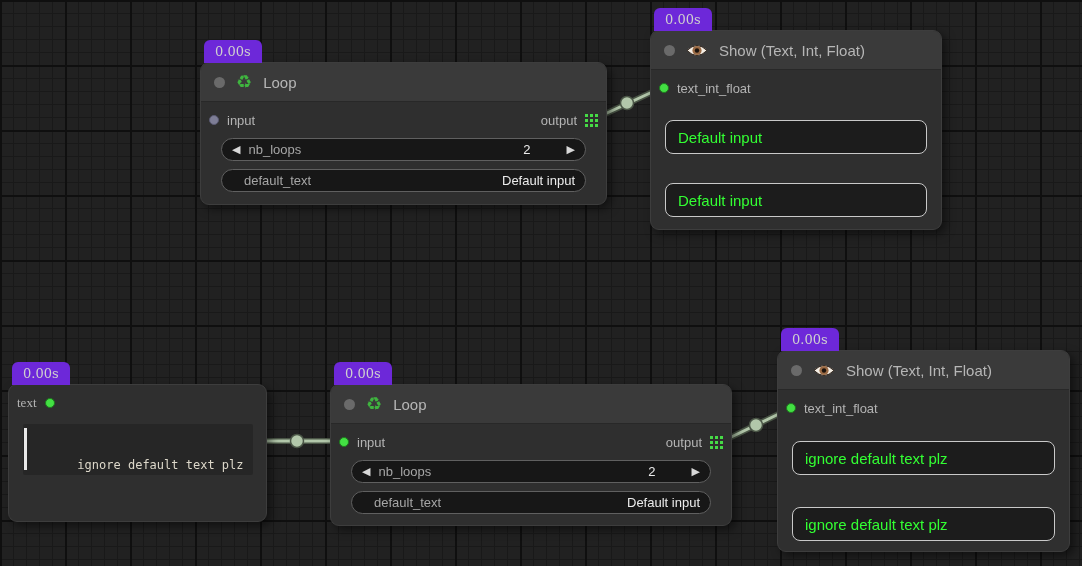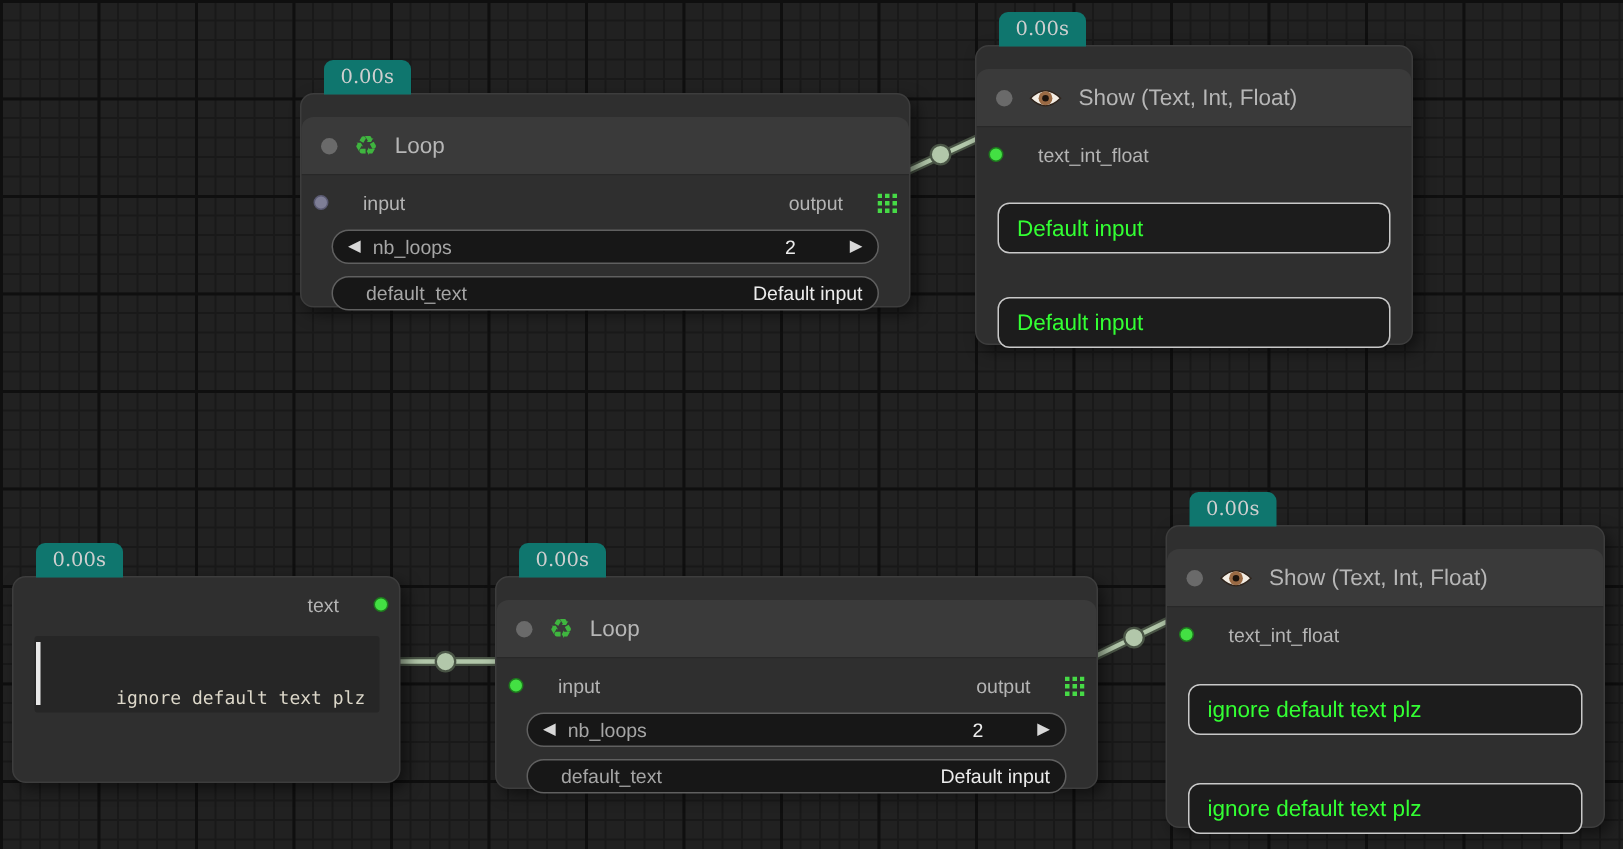--- a/index.html
+++ b/index.html
@@ -16,32 +16,32 @@
   }
   .wires{position:absolute;left:0;top:0;z-index:1;}
   .node{
     position:absolute;z-index:2;background:#2f2f2f;
     border:1px solid #3d3d3d;border-radius:9px;
     box-shadow:4px 4px 10px rgba(0,0,0,.5);
   }
   .node-header{
     height:38px;background:#3a3a3a;border-radius:8px 8px 0 0;
     border-bottom:1px solid #282828;
-    display:flex;align-items:center;gap:11px;padding:0 13px;margin-top:15px;
+    display:flex;align-items:center;gap:11px;padding:0 13px;
   }
   .collapse-dot{width:11px;height:11px;border-radius:50%;background:#6a6a6a;flex:0 0 auto;}
   .node-title{color:#b6b6b6;font-size:15px;white-space:nowrap;}
   .recycle-glyph{color:#3fb53f;font-size:18px;line-height:1;}
   .timer-badge{
-    position:absolute;top:-23px;left:15px;height:23px;padding:0 11px;
-    background:#0f766e;border-radius:6px 6px 0 0;
+    position:absolute;top:-23px;left:3px;height:23px;padding:0 11px;
+    background:#6d28d9;border-radius:6px 6px 0 0;
     color:#cfcfcf;font-family:"DejaVu Serif", serif;font-size:13px;
     display:flex;align-items:center;text-align:center;
   }
-  .slot-row{display:flex;align-items:center;height:24px;margin-top:6px;padding:0 8px;gap:23px;}
+  .slot-row{display:flex;align-items:center;height:24px;margin-top:6px;padding:0 8px;gap:8px;}
   .slot-dot{width:10px;height:10px;border-radius:50%;flex:0 0 auto;box-sizing:border-box;}
   .dot-green{background:#43e043;border:1px solid #1e7a1e;}
   .dot-gray{background:#7e7e96;border:1px solid #5a5a72;}
   .slot-label{color:#b4b4b4;font-size:13px;white-space:nowrap;}
   .spacer{flex:1;}
   .widget-pill{
     height:21px;margin:6px 20px 0;background:#171717;
     border:1px solid #606060;border-radius:12px;
     display:flex;align-items:center;padding:0 10px;gap:8px;
     font-size:13px;color:#a6a6a6;
@@ -144,21 +144,21 @@
     <div class="show-box mt20">
       <span>Default input</span>
     </div>
     <div class="show-box mt29">
       <span>Default input</span>
     </div>
   </div>
 
   <div class="node" style="left:8px;top:384px;width:257px;height:136px;">
     <div class="timer-badge">0.00s</div>
-    <div class="slot-row" style="justify-content:flex-end;padding-right:7px;">
+    <div class="slot-row" style="justify-content:flex-start;padding-right:7px;font-family:Liberation Serif, serif;">
       <span class="slot-label">text</span>
       <span class="slot-dot dot-green"></span>
     </div>
     <div class="textarea">
       <div class="caret-bar"></div>
       <span>ignore default text plz</span>
     </div>
   </div>
 
   <div class="node" style="left:330px;top:384px;width:400px;height:140px;">

